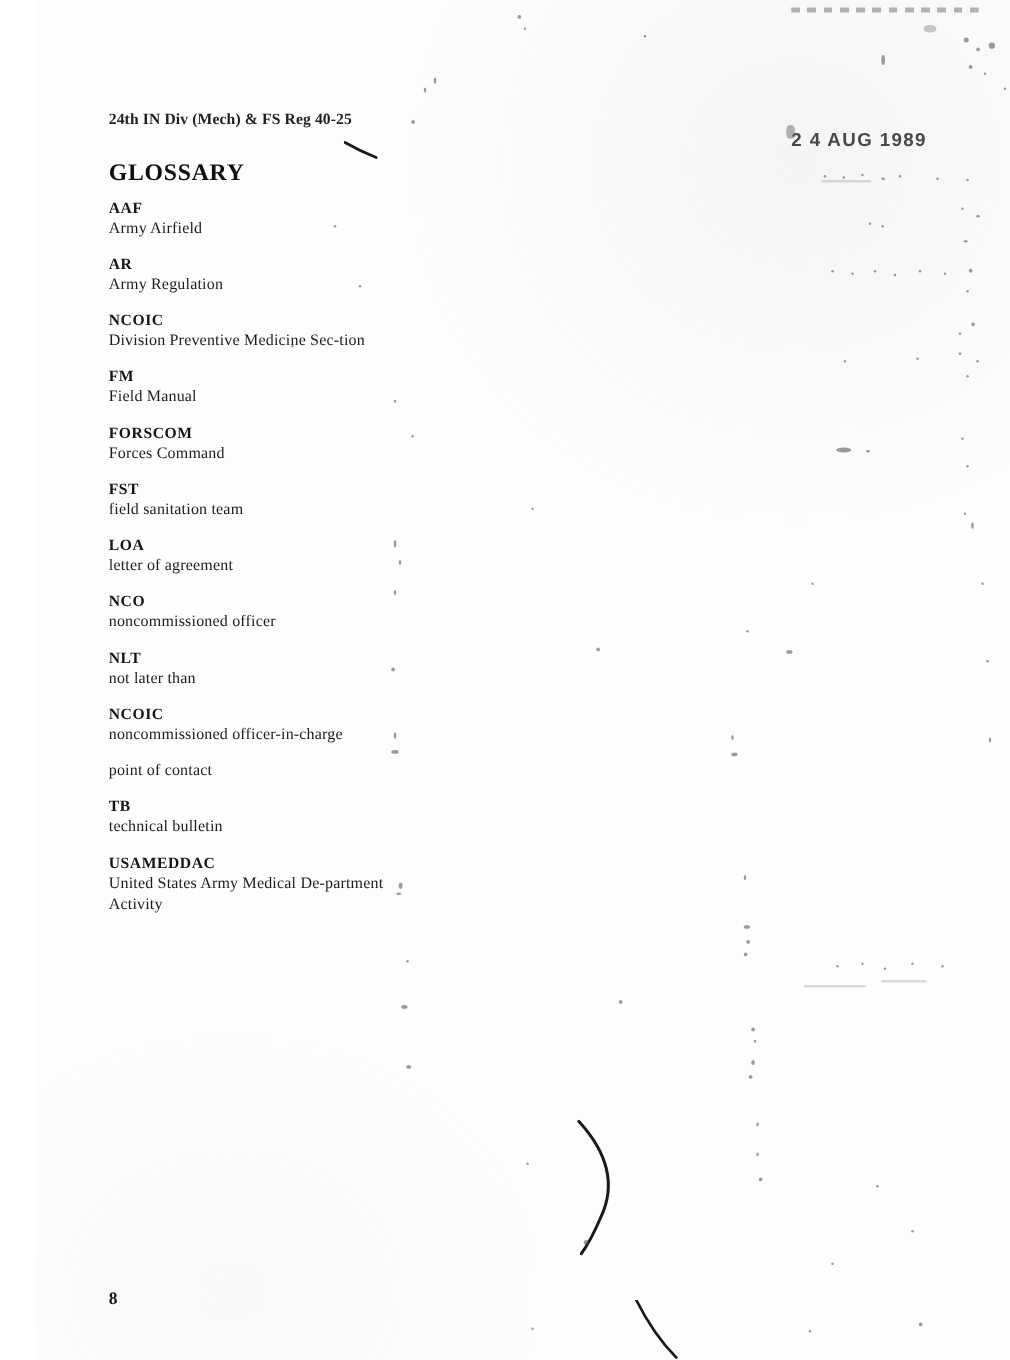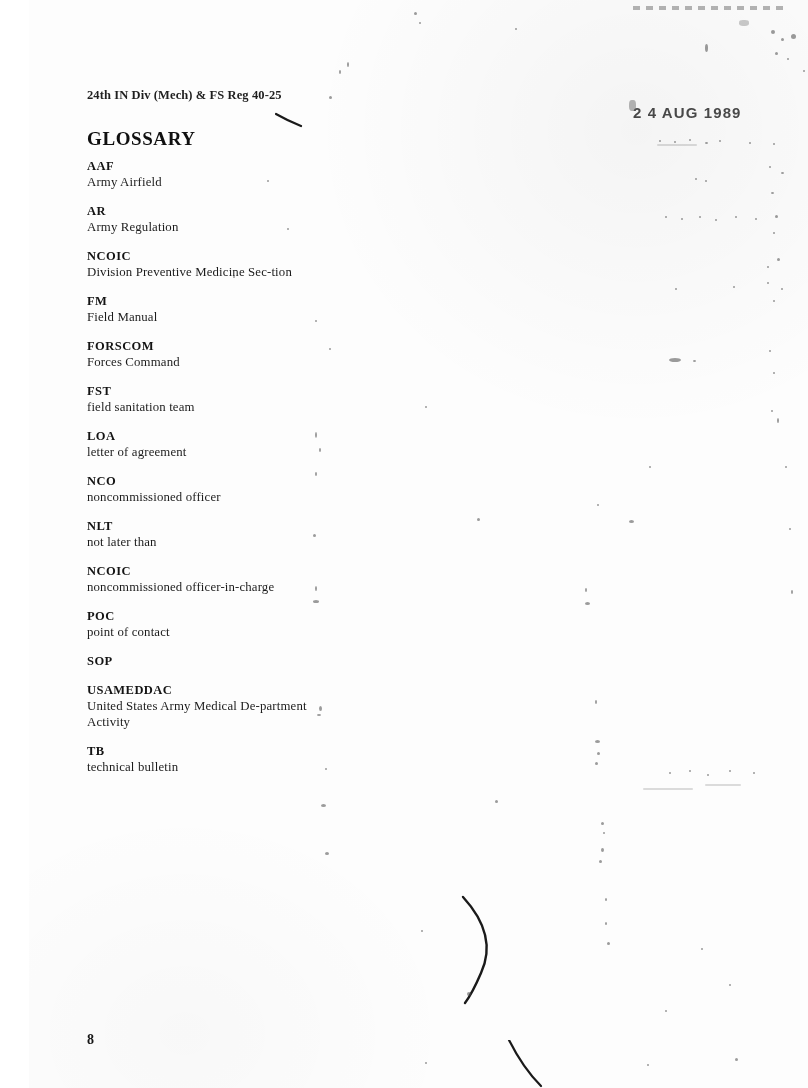--- a/index.html
+++ b/index.html
@@ -210,33 +210,31 @@
     </div>
     <div class="entry">
       <div class="term">NLT</div>
       <div class="def">not later than</div>
     </div>
     <div class="entry">
       <div class="term">NCOIC</div>
       <div class="def">noncommissioned officer-in-charge</div>
     </div>
     <div class="entry">
-      <div class="term">POC</div>
       <div class="def">point of contact</div>
     </div>
     <div class="entry">
-      <div class="term">SOP</div>
+    </div>
+    <div class="entry">
+      <div class="term">TB</div>
+      <div class="def">technical bulletin</div>
     </div>
     <div class="entry">
       <div class="term">USAMEDDAC</div>
       <div class="def">United States Army Medical De-partment Activity</div>
-    </div>
-    <div class="entry">
-      <div class="term">TB</div>
-      <div class="def">technical bulletin</div>
     </div>
   </div>
 
   <div class="page-number">8</div>
 
   <div class="speck" style="left:385px;  top:12px;  width:3px;  height:3px;"></div>
   <div class="speck" style="left:390px;  top:22px;  width:2px;  height:2px;"></div>
   <div class="speck" style="left:486px;  top:28px;  width:2px;  height:2px;"></div>
   <div class="speck" style="left:676px;  top:44px;  width:3px;  height:8px;"></div>
   <div class="speck" style="left:742px;  top:30px;  width:4px;  height:4px;"></div>

